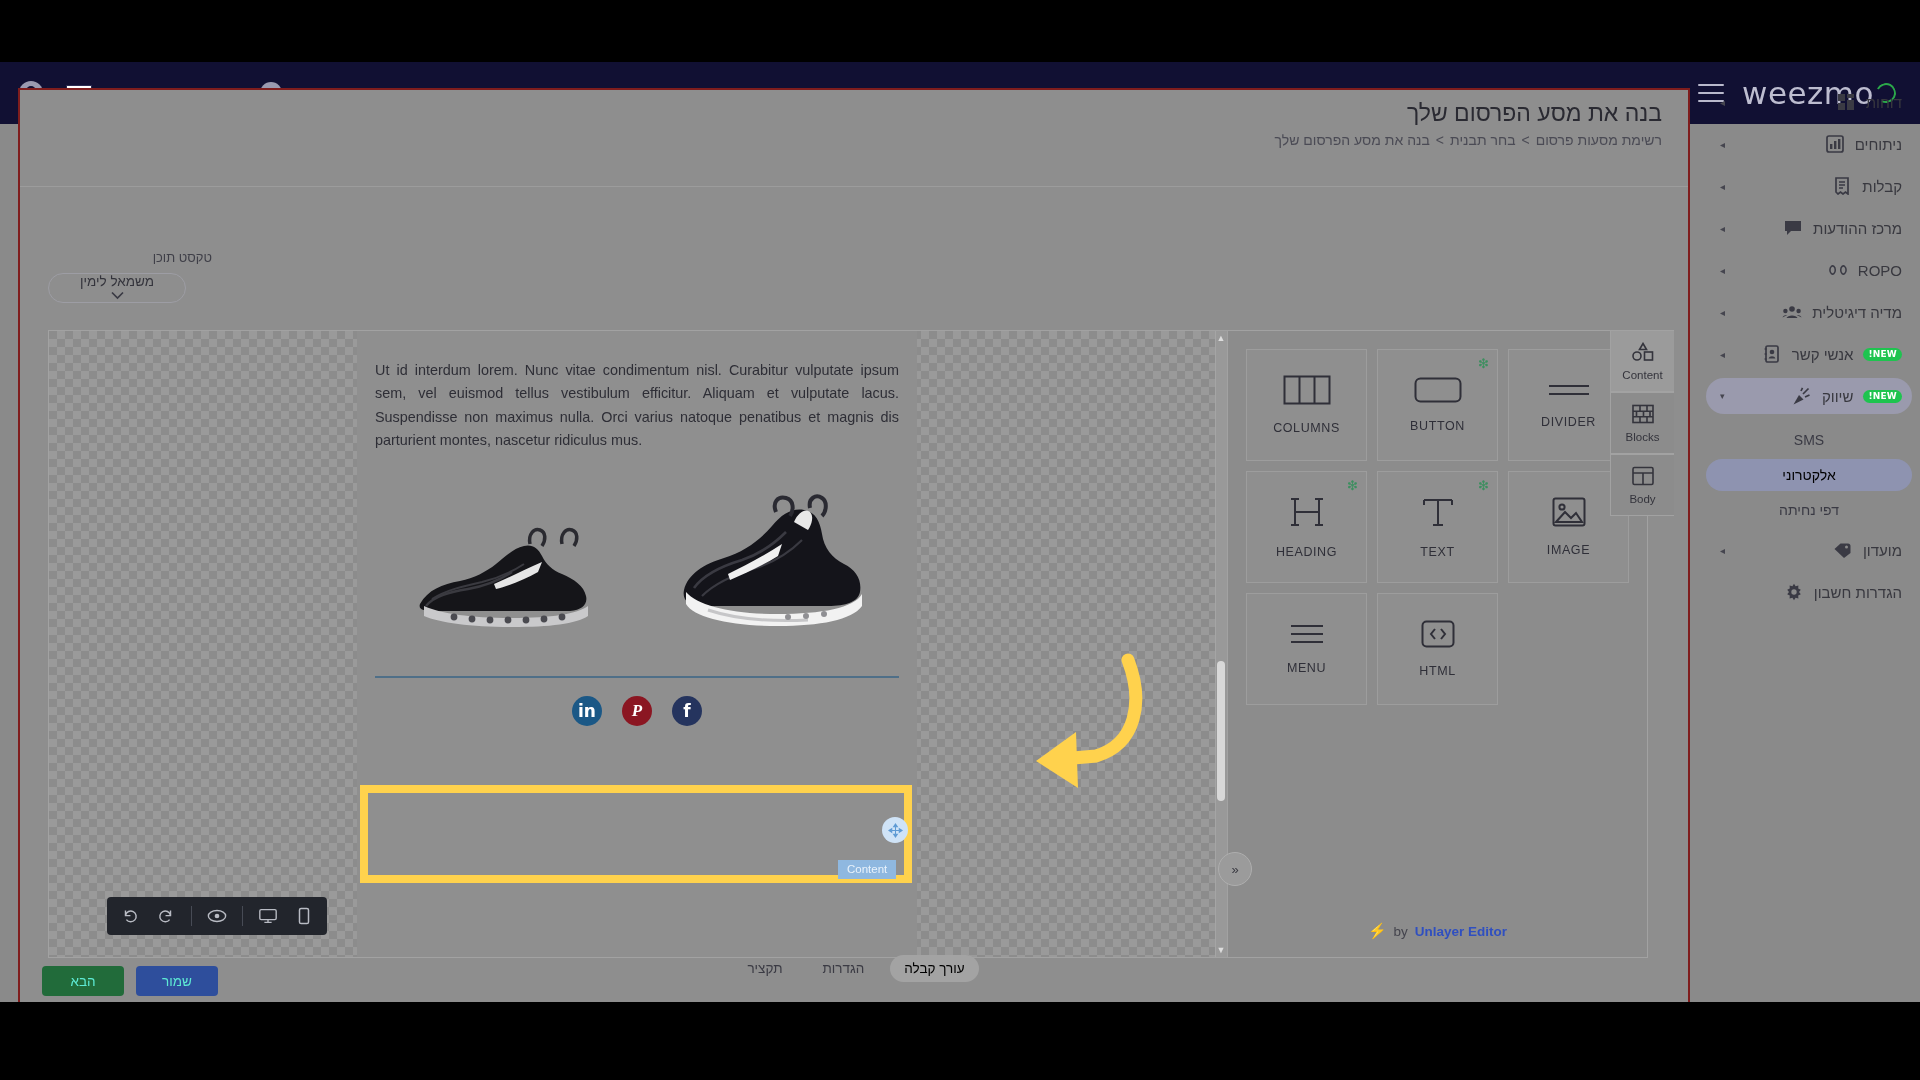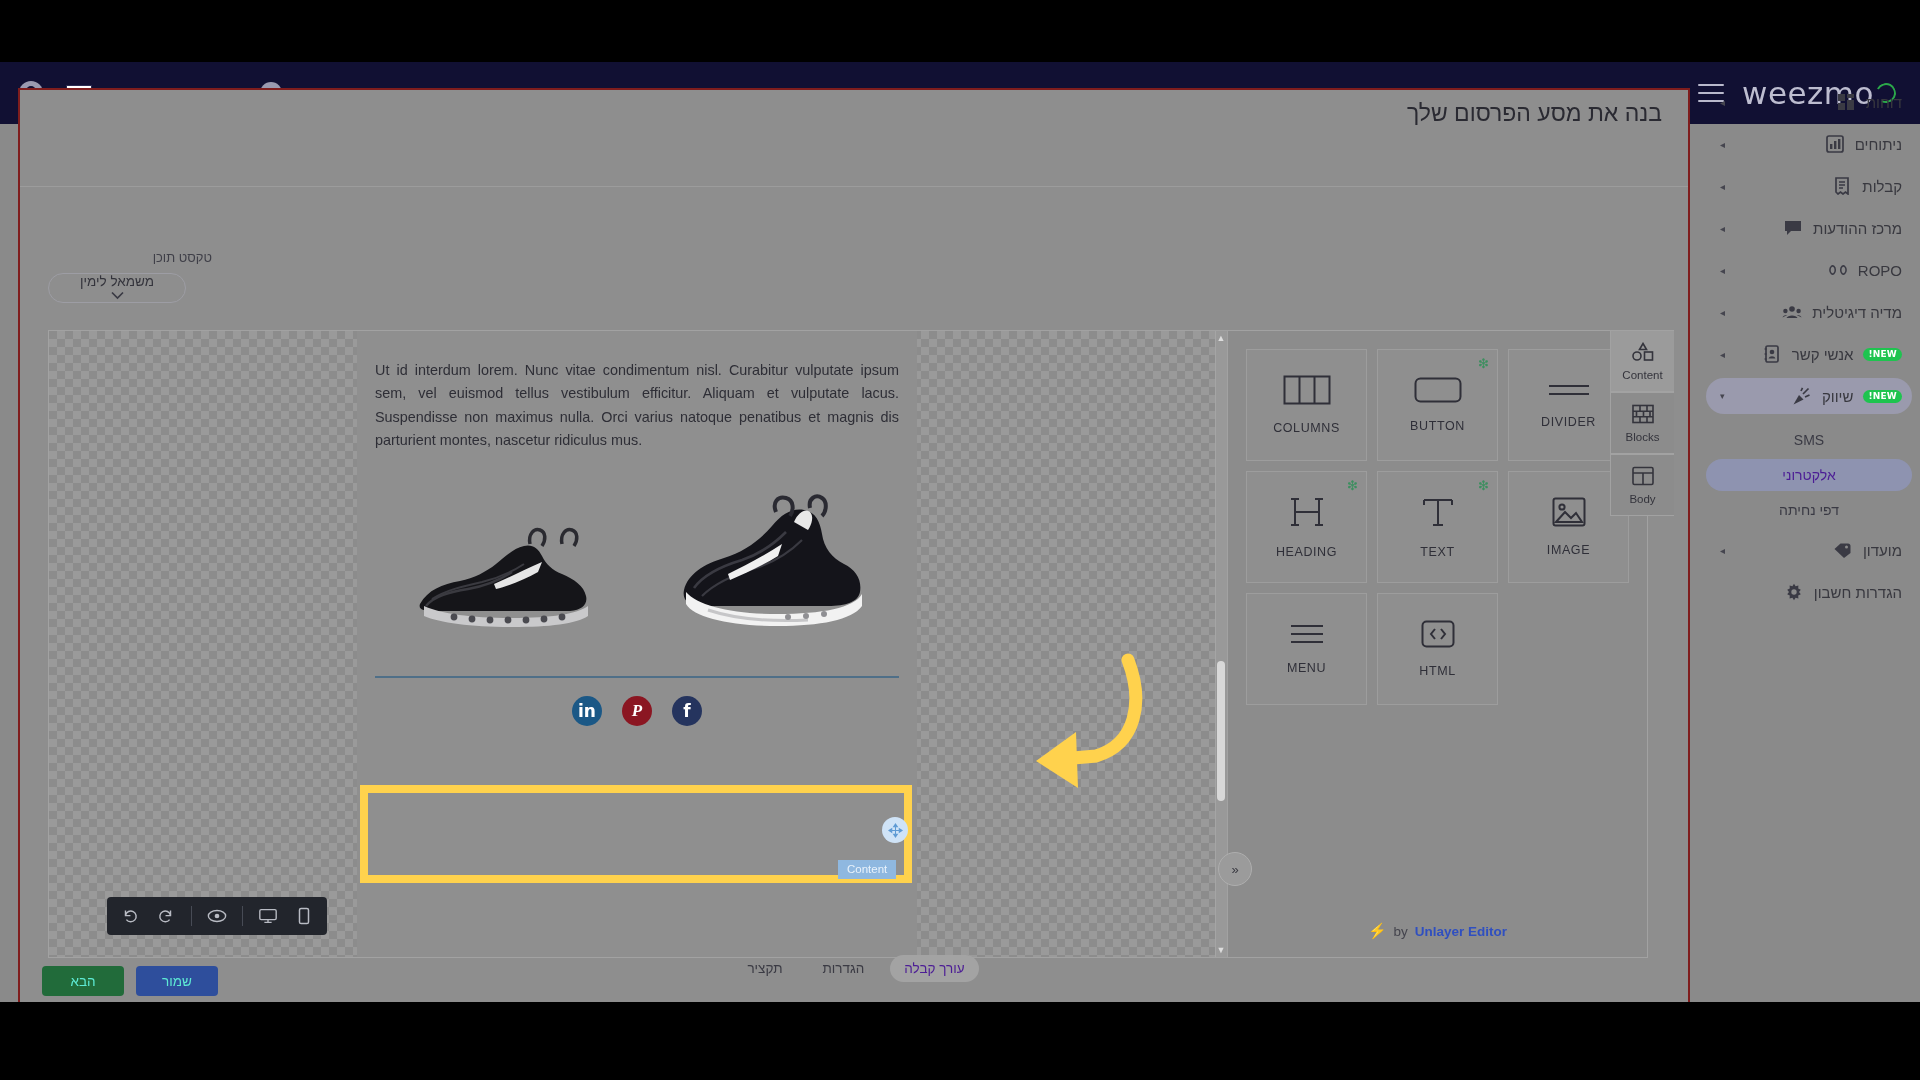--- a/index.html
+++ b/index.html
@@ -113,21 +113,21 @@
     background: #1ec44f; color: #fff; font-size: 9px; font-weight: bold;
     padding: 2px 5px; border-radius: 8px; line-height: 1;
     font-family: "DejaVu Sans", sans-serif; letter-spacing: .2px;
   }
   .subnav { margin-top: 10px; }
   .subitem {
     height: 32px; margin: 3px 8px; border-radius: 16px;
     display:flex; align-items:center; justify-content:center;
     font-size: 14px; color:#3a3a44; cursor:pointer;
   }
-  .subitem.sel { background: #8e93b0; color:#4c1d95; }
+  .subitem.sel { background: #8e93b0; color:#000000; }
 
   
   .g { stroke:#3a3a44; fill:none; stroke-width:1.7; }
 
   
   .main {
     position: absolute; left: 18px; top: 18px;
     width: 1672px; height: 938px;
     background: #8e8e8e;
     border: 2px solid #7f1d1d;
@@ -298,21 +298,21 @@
 
   
   .bottom-tabs {
     position:absolute; left: 0; bottom: 42px; width: 1672px;
     display:flex; justify-content:center; align-items:center; gap: 12px;
     direction: rtl;
   }
   .btab {
     font-size: 13.5px; color:#3b3b44; padding: 6px 14px; border-radius: 14px; cursor:pointer;
   }
-  .btab.sel { background:#a3a3a3; color:#4c1d95; }
+  .btab.sel { background:#a3a3a3; color:#000000; }
   .bottom-actions {
     position: absolute; left: 22px; bottom: 28px; display:flex; gap: 12px; direction: rtl;
   }
   .btn {
     width: 82px; height: 30px; border-radius: 4px; border:none;
     color:#5eead4; font-size: 13.5px; cursor:pointer;
     display:flex; align-items:center; justify-content:center;
     font-family:"Liberation Sans", sans-serif;
   }
   .btn.save { background:#2e4e9c; }
@@ -469,20 +469,21 @@
             </svg>
           </span>
           <span class="ni-label">הגדרות חשבון</span>
         </div>
       </div>
 
     <div class="main">
 
       <div class="page-head">
         <div class="page-title">בנה את מסע הפרסום שלך</div>
+        <div class="breadcrumb" id="breadcrumb"><span>רשימת מסעות פרסום</span><span class="sep">&gt;</span><span>בחר תבנית</span><span class="sep">&gt;</span><span>בנה את מסע הפרסום שלך</span></div>
       </div>
       <div class="head-rule"></div>
 
       <div class="align-block">
         <div class="align-label">טקסט תוכן</div>
         <div class="align-select">
           <span>משמאל לימין</span>
           <span class="chev">
             <svg width="13" height="9" viewBox="0 0 13 9">
                 <path d="M1 1.5 L6.5 7 L12 1.5" class="g" stroke-width="1.4"></path>

